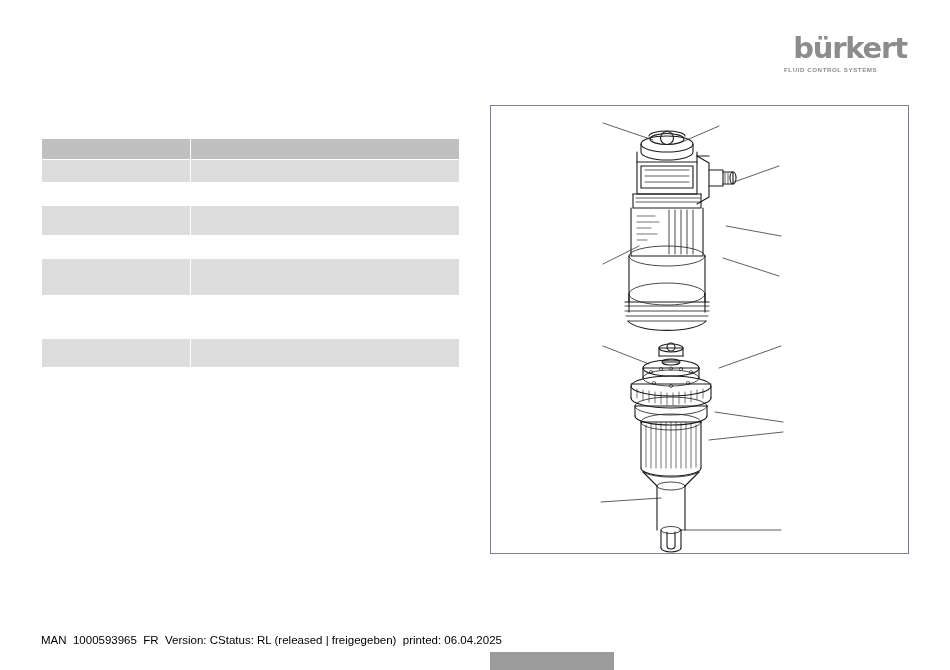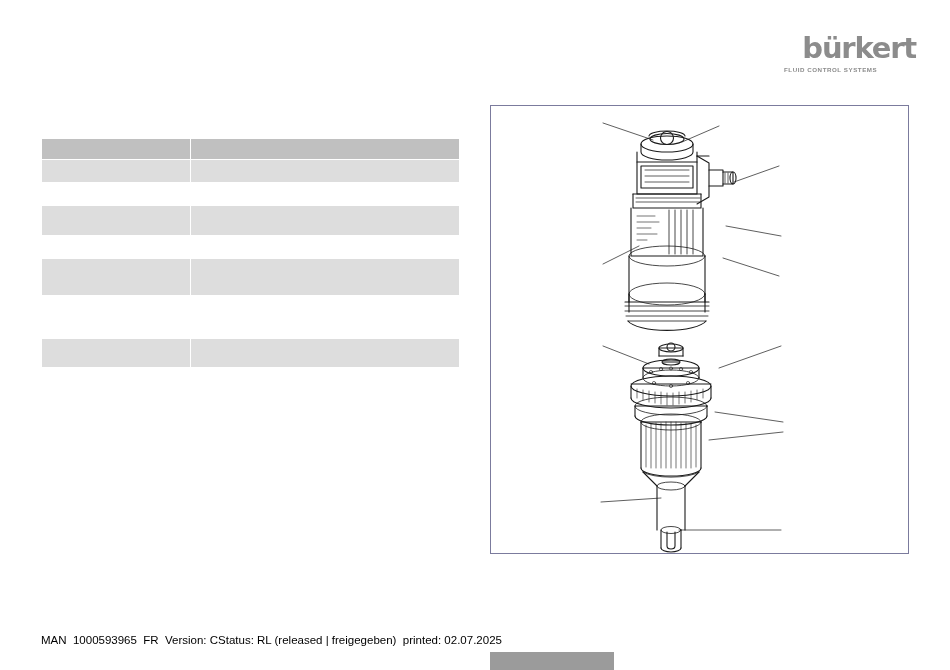--- a/index.html
+++ b/index.html
@@ -23,21 +23,21 @@
     width: 132px;
     text-align: right;
   }
   .logo-word {
     font-family: "DejaVu Sans", sans-serif;
     font-size: 29px;
     font-weight: bold;
     letter-spacing: -1.2px;
     color: #8c8c8c;
     line-height: 1;
-    text-align: right;
+    text-align: center;
   }
   .logo-sub {
     font-family: "Liberation Sans", sans-serif;
     font-size: 6.2px;
     font-weight: bold;
     letter-spacing: 0.55px;
     color: #8c8c8c;
     margin-top: 3px;
     text-align: left;
   }
@@ -310,14 +310,14 @@
 
       <path d="M170 424 v18"></path>
       <path d="M190 424 v18"></path>
       <ellipse cx="180" cy="424" rx="10" ry="3.5" stroke-width="0.8"></ellipse>
       <path d="M170 442 a10 4 0 0 0 20 0"></path>
       <path d="M176 426 v14 a4 3 0 0 0 8 0 v-14"></path>
     </g>
   </svg>
 </div>
 
-<div class="footer">MAN  1000593965  FR  Version: CStatus: RL (released | freigegeben)  printed: 02.07.2025</div>
+<div class="footer">MAN  1000593965  FR  Version: CStatus: RL (released | freigegeben)  printed: 06.04.2025</div>
 <div class="footer-bar"></div>
 
 </body></html>

